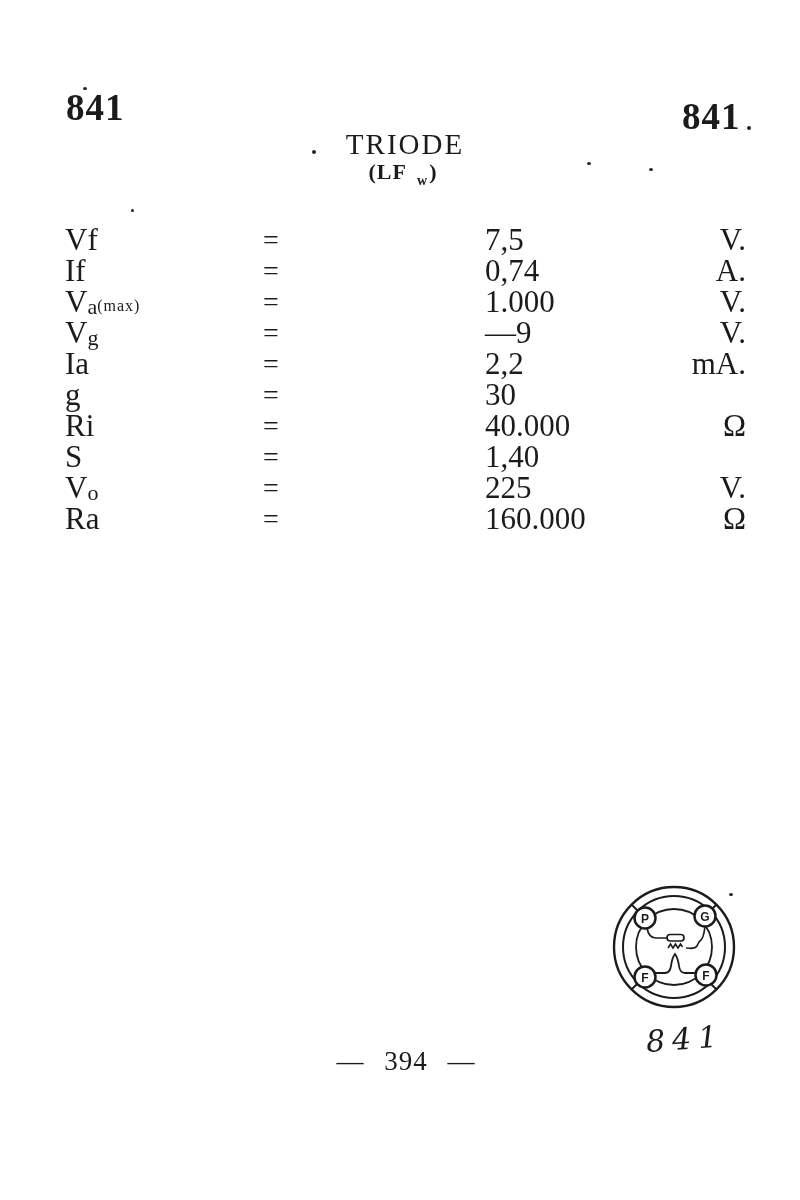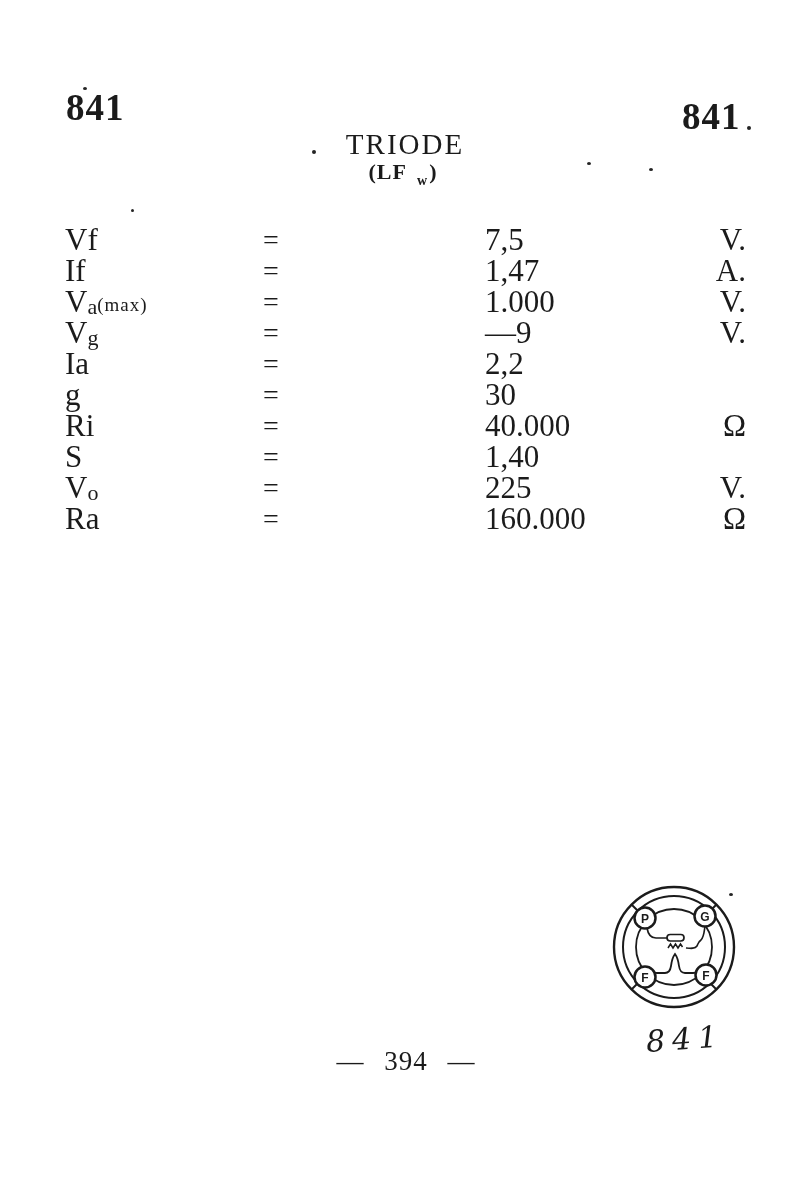--- a/index.html
+++ b/index.html
@@ -19,21 +19,21 @@
   .subtitle {
     position:absolute; left:0; top:159px; width:806px; text-align:center;
     font-size:22px; font-weight:700; letter-spacing:1px;
   }
   .subtitle .sub { font-size:14px; vertical-align:-6px; margin:0 2px 0 10px; letter-spacing:0; }
   .tbl { position:absolute; left:0; top:212px; width:800px;margin-top:12px; }
   .row { position:relative; height:31px; }
   .row span { display:inline-block; }
   .c-label { position:absolute; left:65px; top:0; font-size:31px; line-height:31px; white-space:nowrap; }
   .c-label .sub   { font-size:22px; vertical-align:-2px; }
-  .c-label .paren { font-size:19px; vertical-align:1px; letter-spacing:1px; }
+  .c-label .paren { font-size:16px; vertical-align:1px; letter-spacing:1px; }
   .c-eq   { position:absolute; left:263px; top:0;  font-size:28px; line-height:31px; }
   .c-val  { position:absolute; left:485px; top:0;  font-size:31px; line-height:31px; }
   .c-unit { position:absolute; left:586px; top:0; width:160px; text-align:right;
             font-size:31px; line-height:31px; }
   .footer {
     position:absolute; left:0; top:1046px; width:812px; text-align:center;
     font-size:27px; word-spacing:12px; letter-spacing:1px;
   }
   .diagram { position:absolute; left:598px; top:870px; width:162px; height:190px; }
   .diagram svg { display:block; }
@@ -63,21 +63,21 @@
     <div class="row">
       <span class="c-label"><span>Vf</span><span class="sub"></span><span class="paren"></span></span>
       <span class="c-eq">=</span>
       <span class="c-val">7,5</span>
       <span class="c-unit">V.</span>
     </div>
 
     <div class="row">
       <span class="c-label"><span>If</span><span class="sub"></span><span class="paren"></span></span>
       <span class="c-eq">=</span>
-      <span class="c-val">1,47</span>
+      <span class="c-val">0,74</span>
       <span class="c-unit">A.</span>
     </div>
 
     <div class="row">
       <span class="c-label"><span>V</span><span class="sub">a</span><span class="paren">(max)</span></span>
       <span class="c-eq">=</span>
       <span class="c-val">1.000</span>
       <span class="c-unit">V.</span>
     </div>
 
@@ -85,20 +85,21 @@
       <span class="c-label"><span>V</span><span class="sub">g</span><span class="paren"></span></span>
       <span class="c-eq">=</span>
       <span class="c-val">—9</span>
       <span class="c-unit">V.</span>
     </div>
 
     <div class="row">
       <span class="c-label"><span>Ia</span><span class="sub"></span><span class="paren"></span></span>
       <span class="c-eq">=</span>
       <span class="c-val">2,2</span>
+      <span class="c-unit">mA.</span>
     </div>
 
     <div class="row">
       <span class="c-label"><span>g</span><span class="sub"></span><span class="paren"></span></span>
       <span class="c-eq">=</span>
       <span class="c-val">30</span>
       <span class="c-unit"></span>
     </div>
 
     <div class="row">

